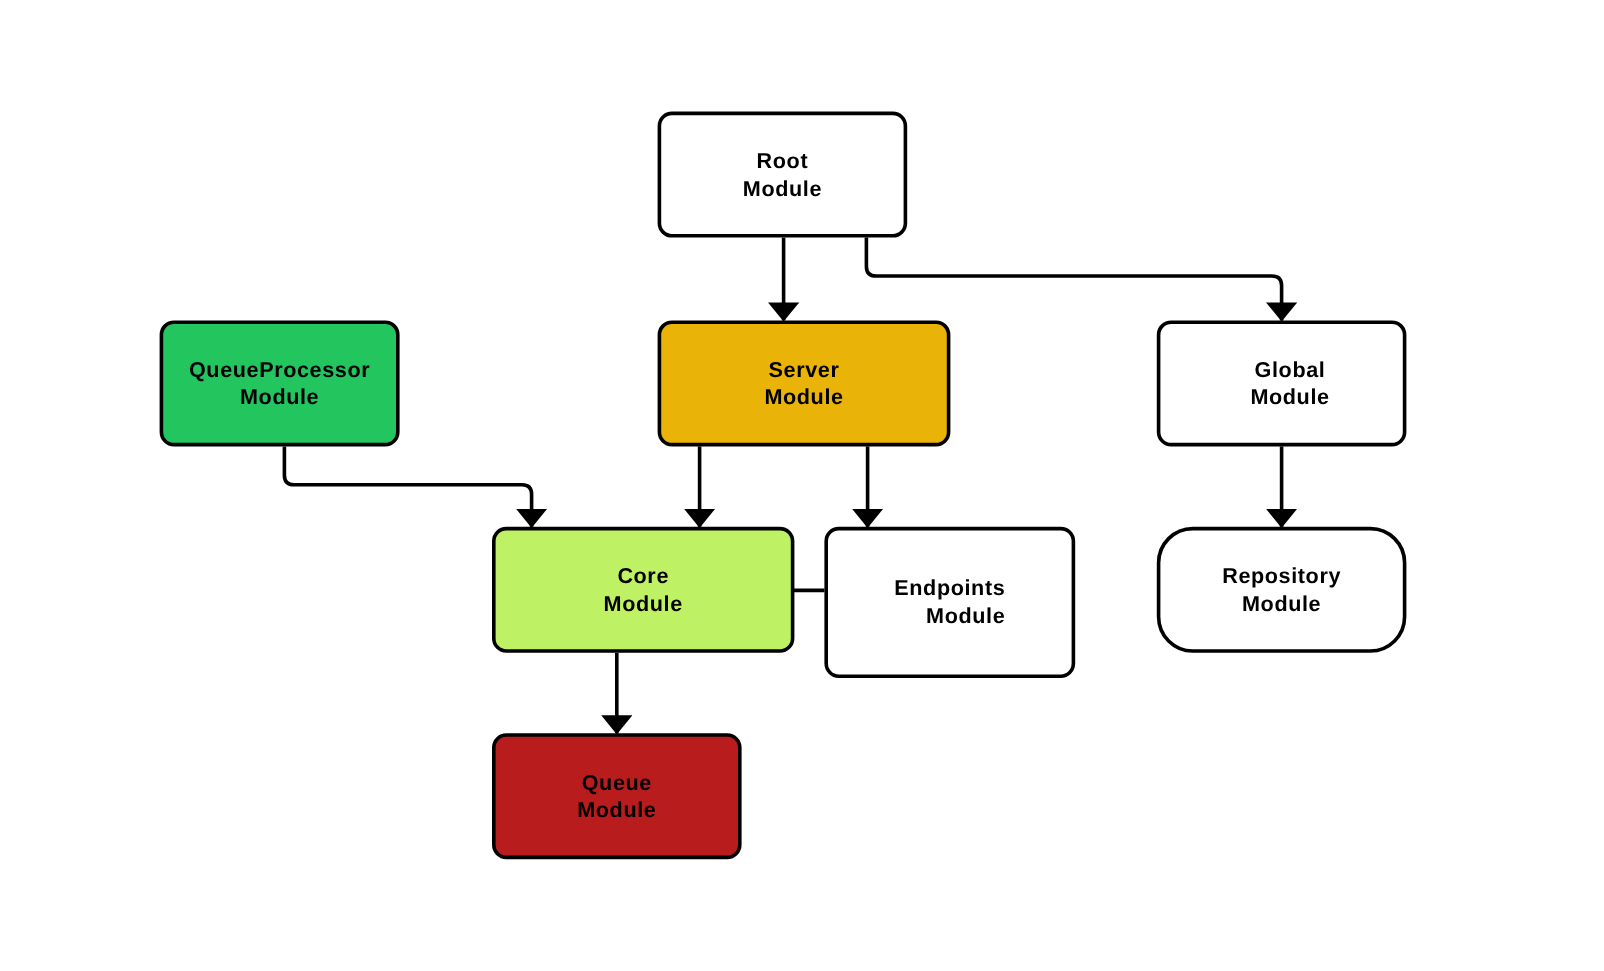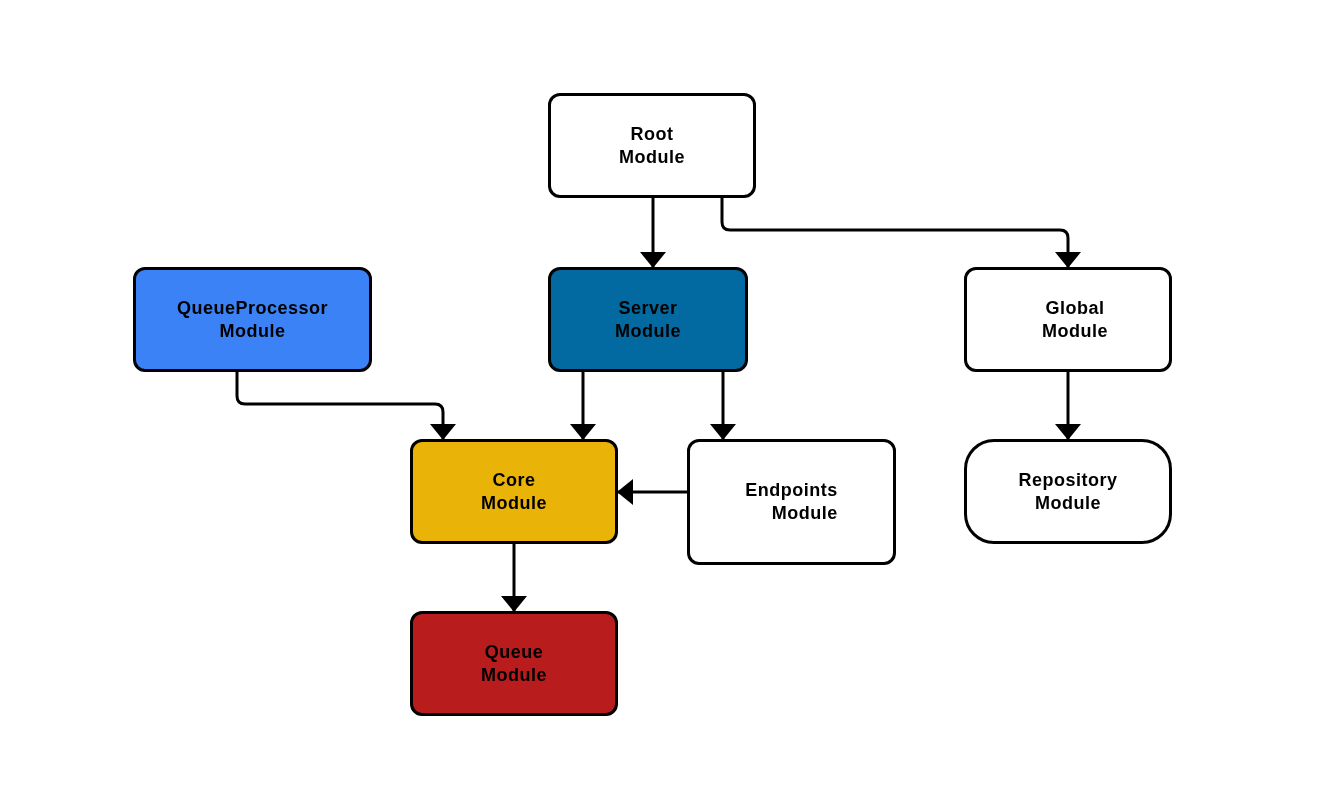--- a/index.html
+++ b/index.html
@@ -55,27 +55,27 @@
       <path d="M 237 372 L 237 396 Q 237 404 245 404 L 435 404 Q 443 404 443 412 L 443 439" fill="none" stroke="#000000" stroke-width="3" marker-end="url(#arrowhead)"></path>
       <path d="M 583 372 L 583 439" fill="none" stroke="#000000" stroke-width="3" marker-end="url(#arrowhead)"></path>
       <path d="M 723 372 L 723 439" fill="none" stroke="#000000" stroke-width="3" marker-end="url(#arrowhead)"></path>
       <path d="M 687 492 L 618 492" fill="none" stroke="#000000" stroke-width="3" marker-end="url(#arrowhead)"></path>
       <path d="M 1068 372 L 1068 439" fill="none" stroke="#000000" stroke-width="3" marker-end="url(#arrowhead)"></path>
       <path d="M 514 544 L 514 611" fill="none" stroke="#000000" stroke-width="3" marker-end="url(#arrowhead)"></path>
     </svg>
   <div id="nodes-layer">
       <div class="node" style="left: 548px; top: 93px; width: 208px; height: 105px; background: rgb(255, 255, 255); border-color: rgb(0, 0, 0);">Root
 Module</div>
-      <div class="node" style="left: 133px; top: 267px; width: 239px; height: 105px; background: #3b82f6; border-color: rgb(0, 0, 0);">QueueProcessor
+      <div class="node" style="left: 133px; top: 267px; width: 200px; height: 105px; background: #22c55e; border-color: rgb(0, 0, 0);">QueueProcessor
 Module</div>
-      <div class="node" style="left: 548px; top: 267px; width: 200px; height: 105px; background: #0369a1; border-color: rgb(0, 0, 0);">Server
+      <div class="node" style="left: 548px; top: 267px; width: 244px; height: 105px; background: #eab308; border-color: rgb(0, 0, 0);">Server
 Module</div>
       <div class="node" style="left: 964px; top: 267px; width: 208px; height: 105px; background: rgb(255, 255, 255); border-color: rgb(0, 0, 0); padding-left: 14px;">Global
 Module</div>
-      <div class="node" style="left: 410px; top: 439px; width: 208px; height: 105px; background: #eab308; border-color: rgb(0, 0, 0);">Core
+      <div class="node" style="left: 410px; top: 439px; width: 252px; height: 105px; background: #bef264; border-color: rgb(0, 0, 0);">Core
 Module</div>
       <div class="node" style="left: 687px; top: 439px; width: 209px; height: 126px; background: rgb(255, 255, 255); border-color: rgb(0, 0, 0); text-align: right;">Endpoints
 Module</div>
       <div class="node" style="left: 964px; top: 439px; width: 208px; height: 105px; background: rgb(255, 255, 255); border-color: rgb(0, 0, 0); border-radius: 30px;">Repository
 Module</div>
       <div class="node" style="left: 410px; top: 611px; width: 208px; height: 105px; background: #b91c1c; border-color: rgb(0, 0, 0);">Queue
 Module</div>
     </div>
 </div>
 

